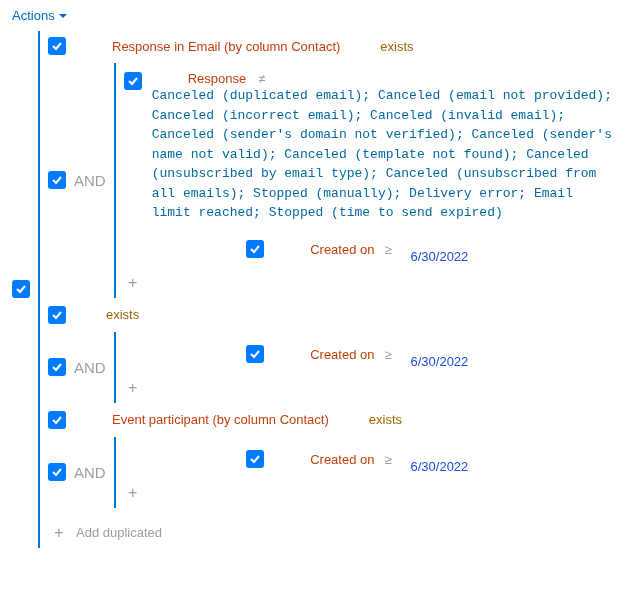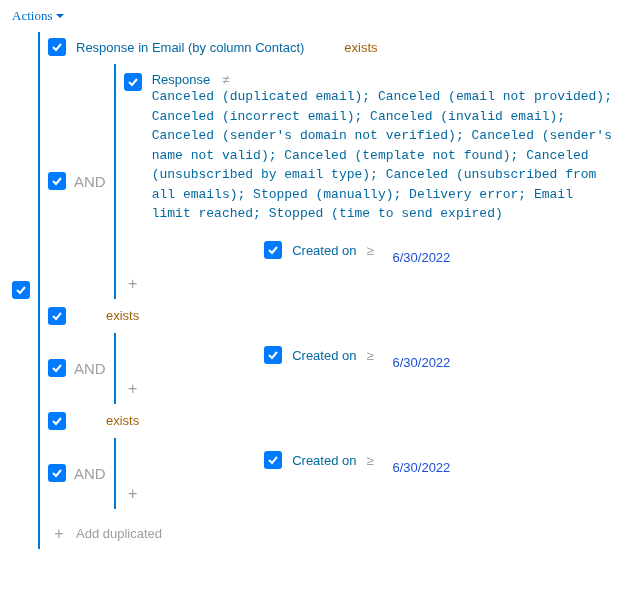--- a/index.html
+++ b/index.html
@@ -12,21 +12,20 @@
       width: 625px;
     }
     .actions {
       display: flex;
       align-items: center;
       gap: 4px;
       color: #006bd3;
       font-size: 13px;
       cursor: pointer;
       margin-bottom: 8px;
-      font-family: Liberation Serif, serif;
     }
     .tree {
       display: flex;
       align-items: stretch;
       gap: 8px;
     }
     .col-chk {
       display: flex;
       align-items: center;
       flex-shrink: 0;
@@ -63,21 +62,21 @@
     }
     .cond-row {
       display: flex;
       align-items: center;
       gap: 10px;
       flex-wrap: wrap;
       padding: 2px 0;
       justify-content: center;
     }
     .cond-row .chk { flex-shrink: 0; }
-    .cond-label { color: #0369a1; }
+    .cond-label { color: #c2410c; margin-left: 36px; }
     .cond-op    { color: #9e9e9e; min-width: 16px; }
     .cond-val   { color: #1d4ed8; min-width: 80px; margin-top: 14px; }
     .long-vals {
       color: #0369a1;
       line-height: 1.5;
       font-size: 13px;
       font-family: Liberation Mono, monospace;
     }
     .long-wrap {
       display: flex;
@@ -222,20 +221,21 @@
         <div class="plus">+</div>
       </div>
     </div>
 
     <div class="entity-head">
       <div class="chk">
         <svg width="12" height="12" viewBox="0 0 12 12">
             <path d="M2 6 L5 9 L10 3" stroke="#fff" stroke-width="2" fill="none"></path>
           </svg>
       </div>
+      <span class="cond-label">Event participant (by column Contact)</span>
       <span class="exists">exists</span>
     </div>
 
     <div class="tree">
       <div class="col-chk">
         <div class="chk">
           <svg width="12" height="12" viewBox="0 0 12 12">
               <path d="M2 6 L5 9 L10 3" stroke="#fff" stroke-width="2" fill="none"></path>
             </svg>
         </div>

